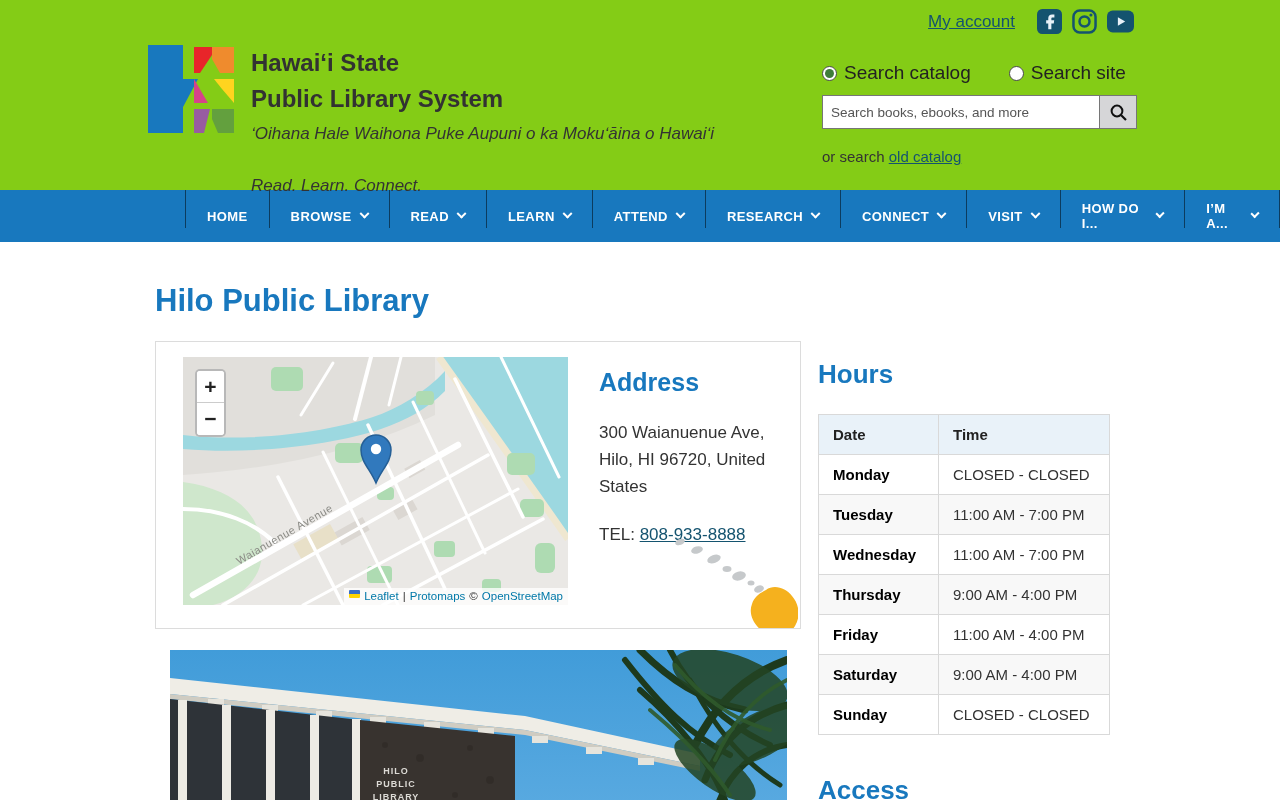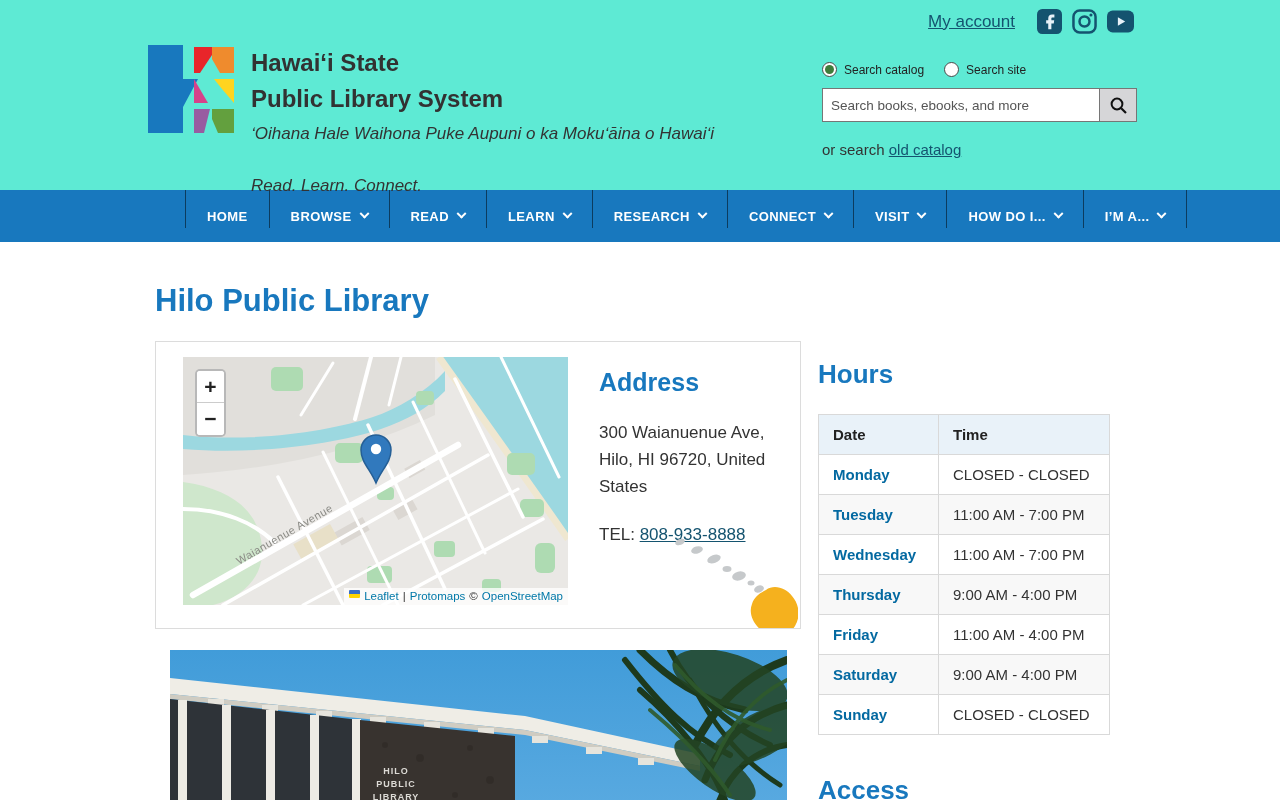--- a/index.html
+++ b/index.html
@@ -1,34 +1,34 @@
 <!DOCTYPE html>
 <html><head>
 <meta charset="utf-8">
 <style>
   * { box-sizing: border-box; margin: 0; padding: 0; }
   html,body { width:1280px; height:800px; overflow:hidden; }
   body { font-family:"Liberation Sans", sans-serif; background:#fff; color:#333; }
   a { cursor:pointer; }
 
   
-  .site-header { position:relative; height:190px; background:#5eead4; }
+  .site-header { position:relative; height:190px; background:#84cc16; }
   .utility { position:absolute; top:9px; right:146px; display:flex; align-items:center; gap:22px; }
   .my-account { font-size:17px; color:#14536f; text-decoration:underline; }
   .social { display:flex; gap:10px; align-items:center; }
   .social svg { display:block; }
 
   .branding { position:absolute; left:148px; top:45px; display:flex; gap:13px; }
   .logo-mark { width:90px; height:88px; flex:0 0 auto; }
   .brand-text .title { font-size:24px; font-weight:bold; color:#323232; line-height:36px; }
   .brand-text .subtitle { font-style:italic; font-size:17px; color:#333; margin-top:7px; }
   .brand-text .tagline { font-style:italic; font-size:17px; color:#333; margin-top:32px; }
 
   .search-area { position:absolute; left:822px; top:62px; width:316px; }
-  .radio-row { display:flex; gap:20px; font-size:12px; color:#222; align-items:center; }
+  .radio-row { display:flex; gap:38px; font-size:19px; color:#222; align-items:center; }
   .radio-row label { display:flex; gap:7px; align-items:center; cursor:pointer; }
   .radio { width:15px; height:15px; border-radius:50%; border:1px solid #4a4a4a; background:#fff; display:inline-block; position:relative; }
   .radio.checked::after { content:""; position:absolute; left:2px; top:2px; width:9px; height:9px; border-radius:50%; background:#3e7d3a; }
   .search-row { display:flex; margin-top:11px; }
   .search-input { width:278px; height:34px; border:1px solid #767676; padding:0 8px; font-size:13.5px; color:#333; background:#fff; font-family:"Liberation Sans",sans-serif; }
   .search-input::placeholder { color:#555; }
   .search-btn { width:37px; height:34px; border:1px solid #767676; border-left:none; background:#d6d6d8; cursor:pointer; display:flex; align-items:center; justify-content:center; }
   .old-catalog { margin-top:19px; font-size:15px; color:#333; }
   .old-catalog a { color:#14536f; text-decoration:underline; }
 
@@ -64,21 +64,21 @@
   .islands { position:absolute; right:2px; bottom:-8px; pointer-events:none; }
 
   .photo { margin:21px 0 0 15px; width:617px; height:154px; overflow:hidden; }
 
   .right-col { width:292px; }
   .hours-heading, .access-heading { color:#1878be; font-size:26px; font-weight:bold; }
   .hours-heading { margin:18px 0 24px; }
   .hours-table { width:292px; border-collapse:collapse; font-size:15px; }
   .hours-table th, .hours-table td { border:1px solid #d9d9d9; padding:11px 14px; text-align:left; }
   .hours-table thead th { background:#e9f2f9; color:#222; font-weight:bold; }
-  .hours-table td.day { font-weight:bold; color:#0369a1; width:120px; }
+  .hours-table td.day { font-weight:bold; color:#000000; width:120px; }
   .hours-table td.time { color:#333; }
   .hours-table tbody tr:nth-child(even) { background:#f8f8f8; }
   .access-heading { margin-top:40px; }
 </style>
 </head>
 <body>
 
 <header class="site-header">
   <div class="utility">
     <a class="my-account">My account</a>
@@ -171,20 +171,26 @@
         </a>
       </li>
     <li>
         <a>
           <span>LEARN</span>
           <span class="caret"></span>
         </a>
       </li>
     <li>
         <a>
+          <span>ATTEND</span>
+          <span class="caret"></span>
+        </a>
+      </li>
+    <li>
+        <a>
           <span>RESEARCH</span>
           <span class="caret"></span>
         </a>
       </li>
     <li>
         <a>
           <span>CONNECT</span>
           <span class="caret"></span>
         </a>
       </li>

